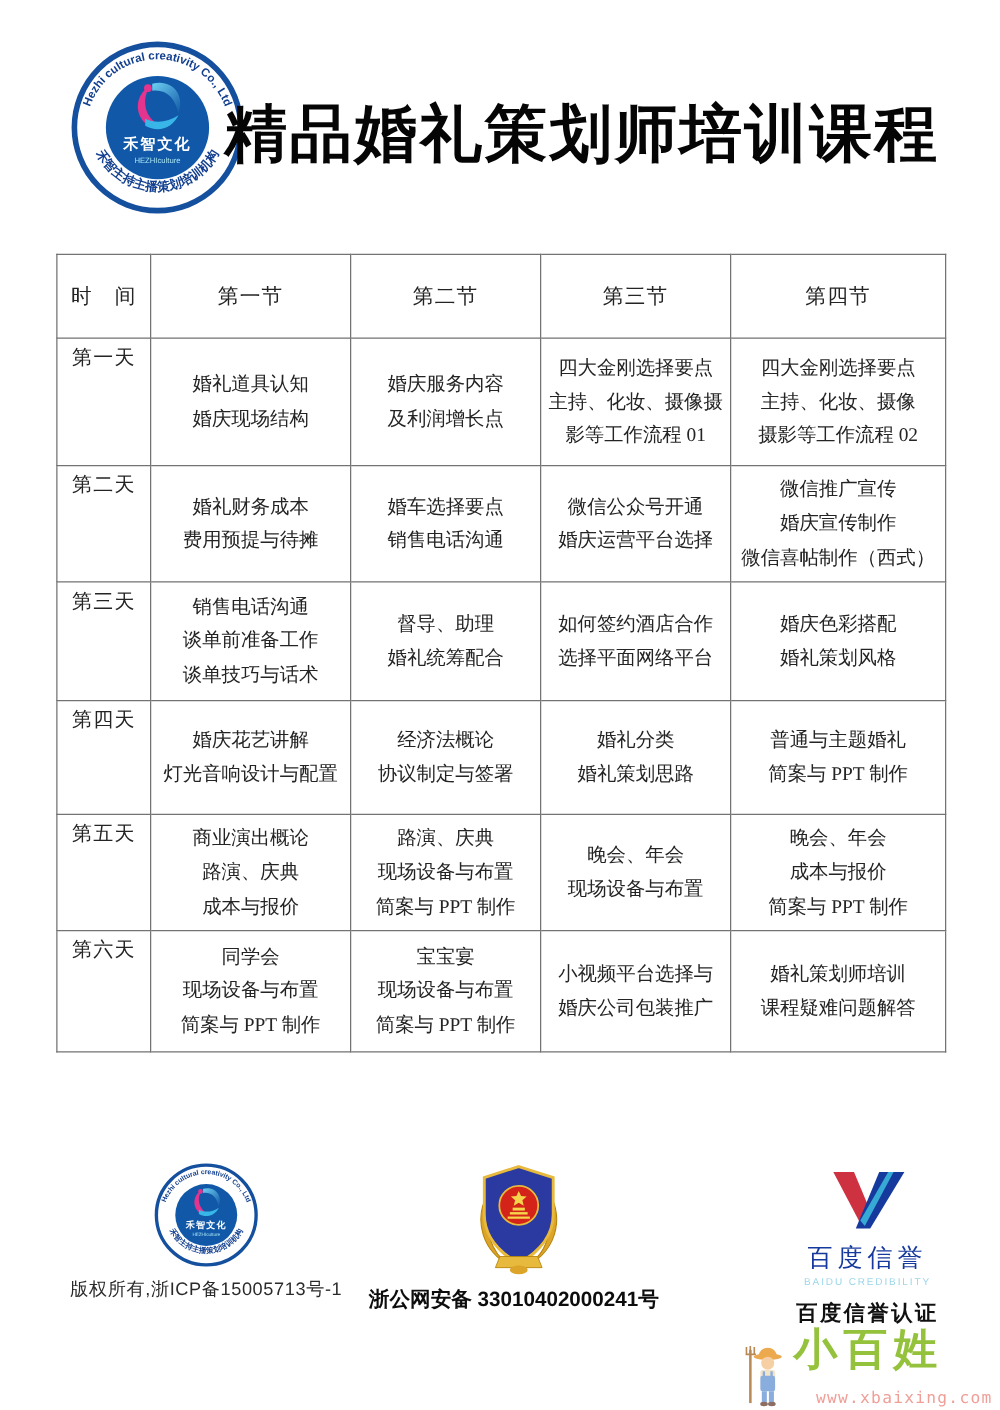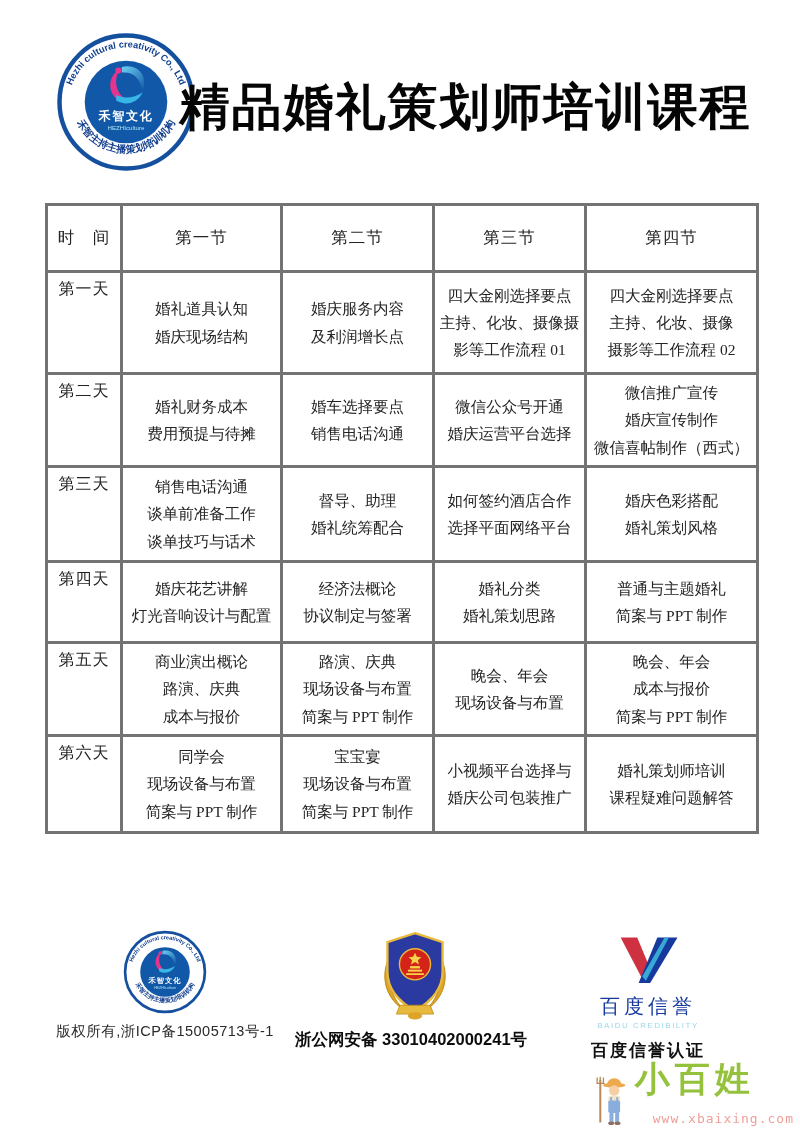--- a/index.html
+++ b/index.html
@@ -14,52 +14,52 @@
     position:absolute;left:178px;top:74px;width:575px;
     text-align:center;font-size:50px;font-weight:bold;color:#050505;
     letter-spacing:2px;white-space:nowrap;
   }
   
   table.course-table{
     position:absolute;left:45px;top:203px;width:711px;
     border-collapse:collapse;table-layout:fixed;
   }
   .course-table td{
-    border:3px solid #737373;text-align:center;vertical-align:middle;
+    border:1px solid #737373;text-align:center;vertical-align:middle;
     font-size:15.5px;color:#242424;line-height:1.75;
     white-space:pre-line;padding:2px 3px;
   }
   .course-table col.c0{width:75px;}
   .course-table col.c1{width:160px;}
   .course-table col.c2{width:152px;}
   .course-table col.c3{width:152px;}
   .course-table col.c4{width:172px;}
   .course-table tr:nth-child(1){height:67px;}
   .course-table tr:nth-child(2){height:102px;}
   .course-table tr:nth-child(3){height:93px;}
   .course-table tr:nth-child(4){height:95px;}
-  .course-table tr:nth-child(5){height:81px;}
+  .course-table tr:nth-child(5){height:91px;}
   .course-table tr:nth-child(6){height:93px;}
   .course-table tr:nth-child(7){height:97px;}
   .course-table td.hd{font-size:16.5px;letter-spacing:1px;}
   .course-table td.day{
     vertical-align:top;font-size:16px;letter-spacing:1px;
   }
   
   .footer-left{position:absolute;left:45px;top:930px;width:240px;text-align:center;}
   .footer-left .copyright{
     margin-top:8px;font-family:"Liberation Sans","DejaVu Sans",sans-serif;
     font-size:14.5px;color:#2a2a2a;letter-spacing:0.5px;
   }
   .footer-center{position:absolute;left:295px;top:928px;width:240px;text-align:left;}
   .footer-center .police-text{
     margin-top:7px;font-family:"Liberation Sans","DejaVu Sans",sans-serif;
     font-size:16.5px;font-weight:bold;color:#0d0d0d;
   }
-  .footer-right{position:absolute;left:568px;top:933px;width:160px;text-align:center;
+  .footer-right{position:absolute;left:614px;top:933px;width:160px;text-align:center;
     font-family:"Liberation Sans","DejaVu Sans",sans-serif;}
   .baidu-cn{font-size:20px;color:#16399d;letter-spacing:4px;margin-top:2px;}
   .baidu-en{font-size:8px;color:#9cd6ea;letter-spacing:1.5px;margin-top:1px;}
   .baidu-cert{margin-top:9px;font-size:17px;font-weight:bold;color:#101010;letter-spacing:2px;}
   
   .watermark{position:absolute;right:6px;bottom:2px;display:flex;align-items:flex-end;}
   .wm-textcol{display:flex;flex-direction:column;align-items:flex-start;margin-left:4px;}
   .wm-name{font-size:35px;font-weight:bold;color:#95c23c;letter-spacing:5px;line-height:1;text-align:right;}
   .wm-url{font-size:13px;color:#ef9f98;font-family:"DejaVu Sans Mono",monospace;
     margin-top:14px;margin-left:18px;letter-spacing:1px;}

